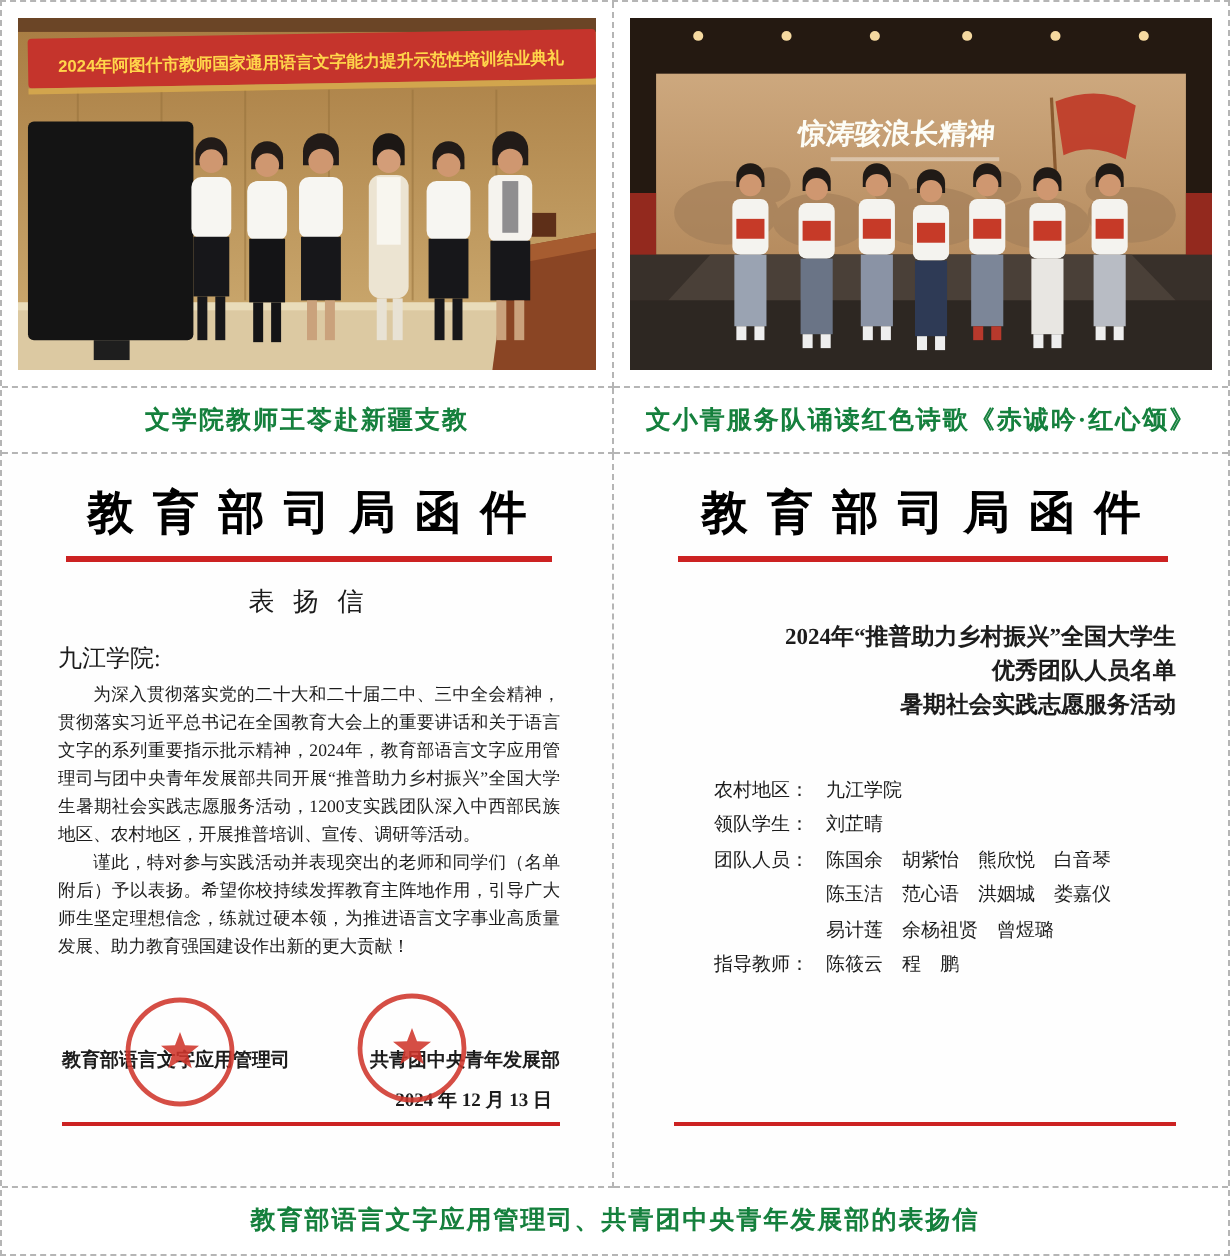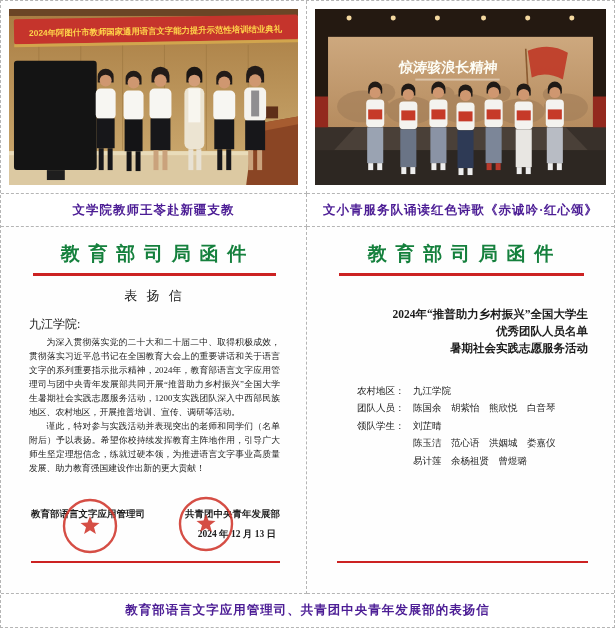--- a/index.html
+++ b/index.html
@@ -9,45 +9,45 @@
     display:grid;grid-template-columns:306px 307px;grid-template-rows:193px 33px 367px 33px;
     font-family:"Liberation Sans",sans-serif;
   }
   .c{box-sizing:border-box;overflow:hidden;}
   .div-r{border-right:1px dashed #b5b5b5;}
   .div-b{border-bottom:1px dashed #b5b5b5;}
   .photo-cell{padding:8px;}
   .photo-cell svg{display:block;width:100%;height:100%;}
   .caption-cell{display:flex;align-items:center;justify-content:center;}
   .caption{
-    color:#4c1d95;font-size:12.5px;font-weight:bold;letter-spacing:1px;
+    color:#15803d;font-size:12.5px;font-weight:bold;letter-spacing:1px;
     font-family:"Liberation Serif",serif;white-space:nowrap;
   }
   .span2{grid-column:1/3;}
   
   .doc{
     position:relative;width:100%;height:100%;box-sizing:border-box;
     padding:14px 26px 0 28px;background:#fefefe;
     font-family:"Liberation Serif",serif;color:#1c1c1c;
   }
   .doc-header{
-    text-align:center;color:#15803d;font-weight:bold;font-size:19px;
+    text-align:center;color:#000000;font-weight:bold;font-size:23px;
     letter-spacing:2px;white-space:nowrap;
   }
   .header-rule{height:2.5px;background:#cc2222;margin:6px 4px 0 4px;}
   .letter-title{
     text-align:center;font-weight:normal;font-size:13px;letter-spacing:3px;margin-top:11px;
   }
   .salutation{font-size:12px;margin-top:11px;}
   .body-text{margin-top:2px;}
   .body-text p{
     margin:0;font-size:8.8px;line-height:14px;text-align:justify;
     text-indent:2em;
   }
-  .sig-block{position:absolute;left:30px;right:26px;top:281px;font-size:9.5px;font-weight:bold;}
+  .sig-block{position:absolute;left:30px;right:26px;top:297px;font-size:9.5px;font-weight:bold;}
   .sig-row{display:flex;justify-content:space-between;}
   .sig-date{text-align:right;margin-top:7px;padding-right:4px;font-weight:bold;}
   .footer-rule{position:absolute;left:30px;right:26px;bottom:30px;height:2.5px;background:#cc2222;}
   .seal{position:absolute;opacity:0.88;}
   .seal-left{left:60px;top:270px;}
   .seal-right{left:176px;top:268px;}
   .rt-title{margin-top:30px;text-align:right;font-weight:bold;font-size:11.5px;line-height:17px;}
   .fields{margin-top:26px;padding-left:22px;font-size:9.5px;line-height:17.5px;}
   .field-row{white-space:nowrap;}
   .flabel{display:inline-block;width:56px;}
@@ -276,21 +276,21 @@
     <span class="caption">文小青服务队诵读红色诗歌《赤诚吟·红心颂》</span>
   </div>
 
   <div class="c div-r div-b">
     <div class="doc">
       <div class="doc-header">教 育 部 司 局 函 件</div>
       <div class="header-rule"></div>
       <div class="letter-title">表 扬 信</div>
       <div class="salutation">九江学院:</div>
       <div class="body-text">
-        <p>为深入贯彻落实党的二十大和二十届二中、取得积极成效，贯彻落实习近平总书记在全国教育大会上的重要讲话和关于语言文字的系列重要指示批示精神，2024年，教育部语言文字应用管理司与团中央青年发展部共同开展“推普助力乡村振兴”全国大学生暑期社会实践志愿服务活动，1200支实践团队深入中西部民族地区、农村地区，开展推普培训、宣传、调研等活动。</p>
+        <p>为深入贯彻落实党的二十大和二十届二中、三中全会精神，贯彻落实习近平总书记在全国教育大会上的重要讲话和关于语言文字的系列重要指示批示精神，2024年，教育部语言文字应用管理司与团中央青年发展部共同开展“推普助力乡村振兴”全国大学生暑期社会实践志愿服务活动，1200支实践团队深入中西部民族地区、农村地区，开展推普培训、宣传、调研等活动。</p>
         <p>谨此，特对参与实践活动并表现突出的老师和同学们（名单附后）予以表扬。希望你校持续发挥教育主阵地作用，引导广大师生坚定理想信念，练就过硬本领，为推进语言文字事业高质量发展、助力教育强国建设作出新的更大贡献！</p>
       </div>
       <div class="sig-block">
         <div class="sig-row">
           <span>教育部语言文字应用管理司</span>
           <span>共青团中央青年发展部</span>
         </div>
         <div class="sig-date">2024 年 12 月 13 日</div>
       </div>
       <svg class="seal seal-left" width="58" height="58" viewBox="0 0 58 58">
@@ -312,30 +312,33 @@
       <div class="rt-title">
         <div>2024年“推普助力乡村振兴”全国大学生</div>
         <div>优秀团队人员名单</div>
         <div>暑期社会实践志愿服务活动</div>
       </div>
       <div class="fields">
         <div class="field-row">
           <span class="flabel">农村地区：</span><span>九江学院</span>
         </div>
         <div class="field-row">
+          <span class="flabel">领队学生：</span><span>刘芷晴</span>
+        </div>
+        <div class="field-row">
           <span class="flabel">团队人员：</span><span>陈国余　胡紫怡　熊欣悦　白音琴</span>
         </div>
         <div class="field-row">
-          <span class="flabel">领队学生：</span><span>刘芷晴</span>
-        </div>
-        <div class="field-row">
           <span class="flabel"></span><span>陈玉洁　范心语　洪姻城　娄嘉仪</span>
         </div>
         <div class="field-row">
           <span class="flabel"></span><span>易计莲　余杨祖贤　曾煜璐</span>
+        </div>
+        <div class="field-row">
+          <span class="flabel">指导教师：</span><span>陈筱云　程　鹏</span>
         </div>
       </div>
       <div class="footer-rule"></div>
     </div>
   </div>
 
   <div class="c span2 caption-cell">
     <span class="caption">教育部语言文字应用管理司、共青团中央青年发展部的表扬信</span>
   </div>
 

